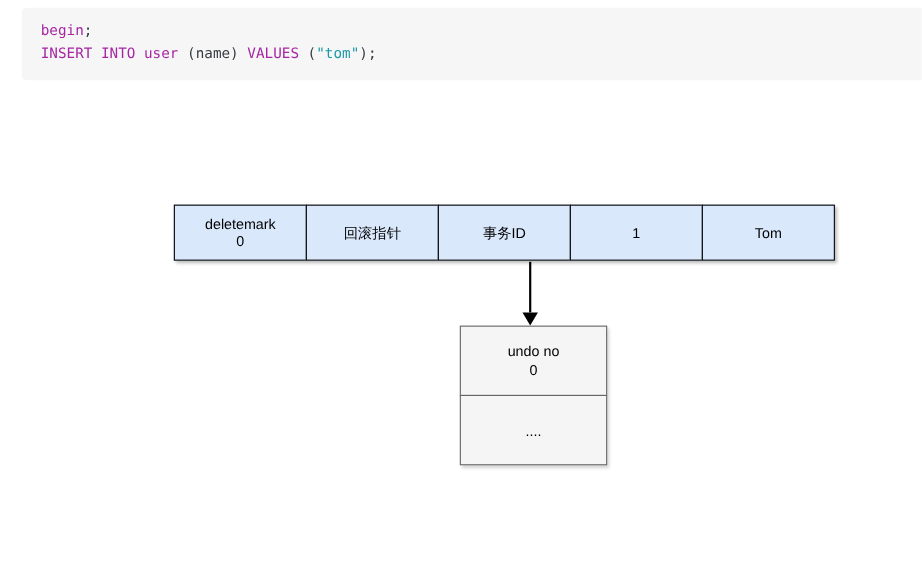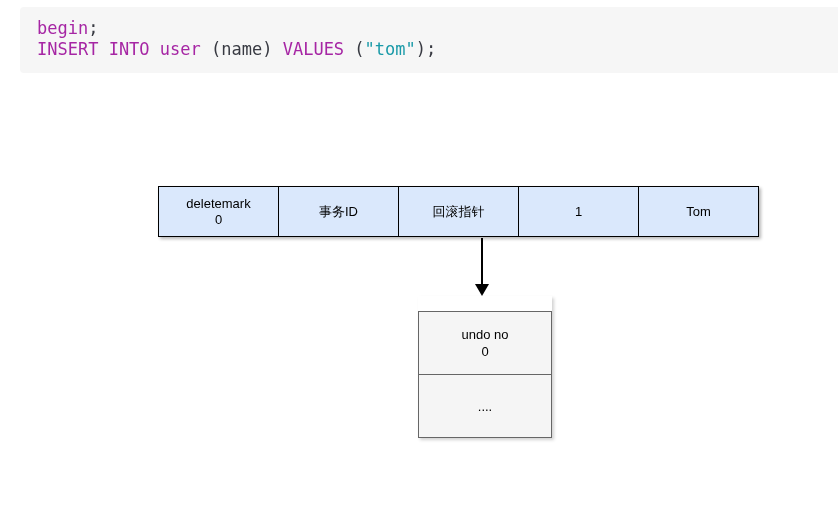--- a/index.html
+++ b/index.html
@@ -18,21 +18,21 @@
     position: absolute;
     left: 20px;
     top: 7px;
     width: 818px;
     height: 66px;
     box-sizing: border-box;
     background: var(--code-bg, #f6f6f6);
     border-radius: 4px 0 0 4px;
     padding: 11px 13px 0 17px;
     font-family: "DejaVu Sans Mono", monospace;
-    font-size: 17px;
+    font-size: 13px;
     line-height: 21px;
     white-space: pre;
     color: var(--code-text, #383a42);
   }
   .code-line { height: 21px; }
   .tok-keyword { color: var(--kw, #a626a4); }
   .tok-string  { color: var(--str, #1a9aa8); }
   .tok-plain   { color: var(--code-text, #383a42); }
 
   
@@ -105,38 +105,38 @@
     margin-top: -1px;
     display: flex;
     flex-direction: column;
     align-items: center;
     justify-content: center;
     font-size: 13px;
     line-height: 17px;
     color: #000000;
     text-align: center;
   }
-  .undo-cell:first-child { margin-top: 15px; }
+  .undo-cell:first-child { margin-top: 0; }
   .cell-line { white-space: nowrap; }
 </style>
 </head>
 <body>
 
 <div class="code-block" id="code-block"><div class="code-line"><span class="tok-keyword">begin</span><span class="tok-plain">;</span></div><div class="code-line"><span class="tok-keyword">INSERT INTO</span><span class="tok-plain"> </span><span class="tok-keyword">user</span><span class="tok-plain"> (name) </span><span class="tok-keyword">VALUES</span><span class="tok-plain"> (</span><span class="tok-string">"tom"</span><span class="tok-plain">);</span></div></div>
 
 <div class="record-row" id="record-row">
     <div class="row-cell">
       <div class="cell-line">deletemark</div>
       <div class="cell-line">0</div>
     </div>
     <div class="row-cell">
-      <div class="cell-line">事务ID</div>
+      <div class="cell-line">回滚指针</div>
     </div>
     <div class="row-cell">
-      <div class="cell-line">回滚指针</div>
+      <div class="cell-line">事务ID</div>
     </div>
     <div class="row-cell">
       <div class="cell-line">1</div>
     </div>
     <div class="row-cell">
       <div class="cell-line">Tom</div>
     </div>
   </div>
 
 <div class="down-arrow">

